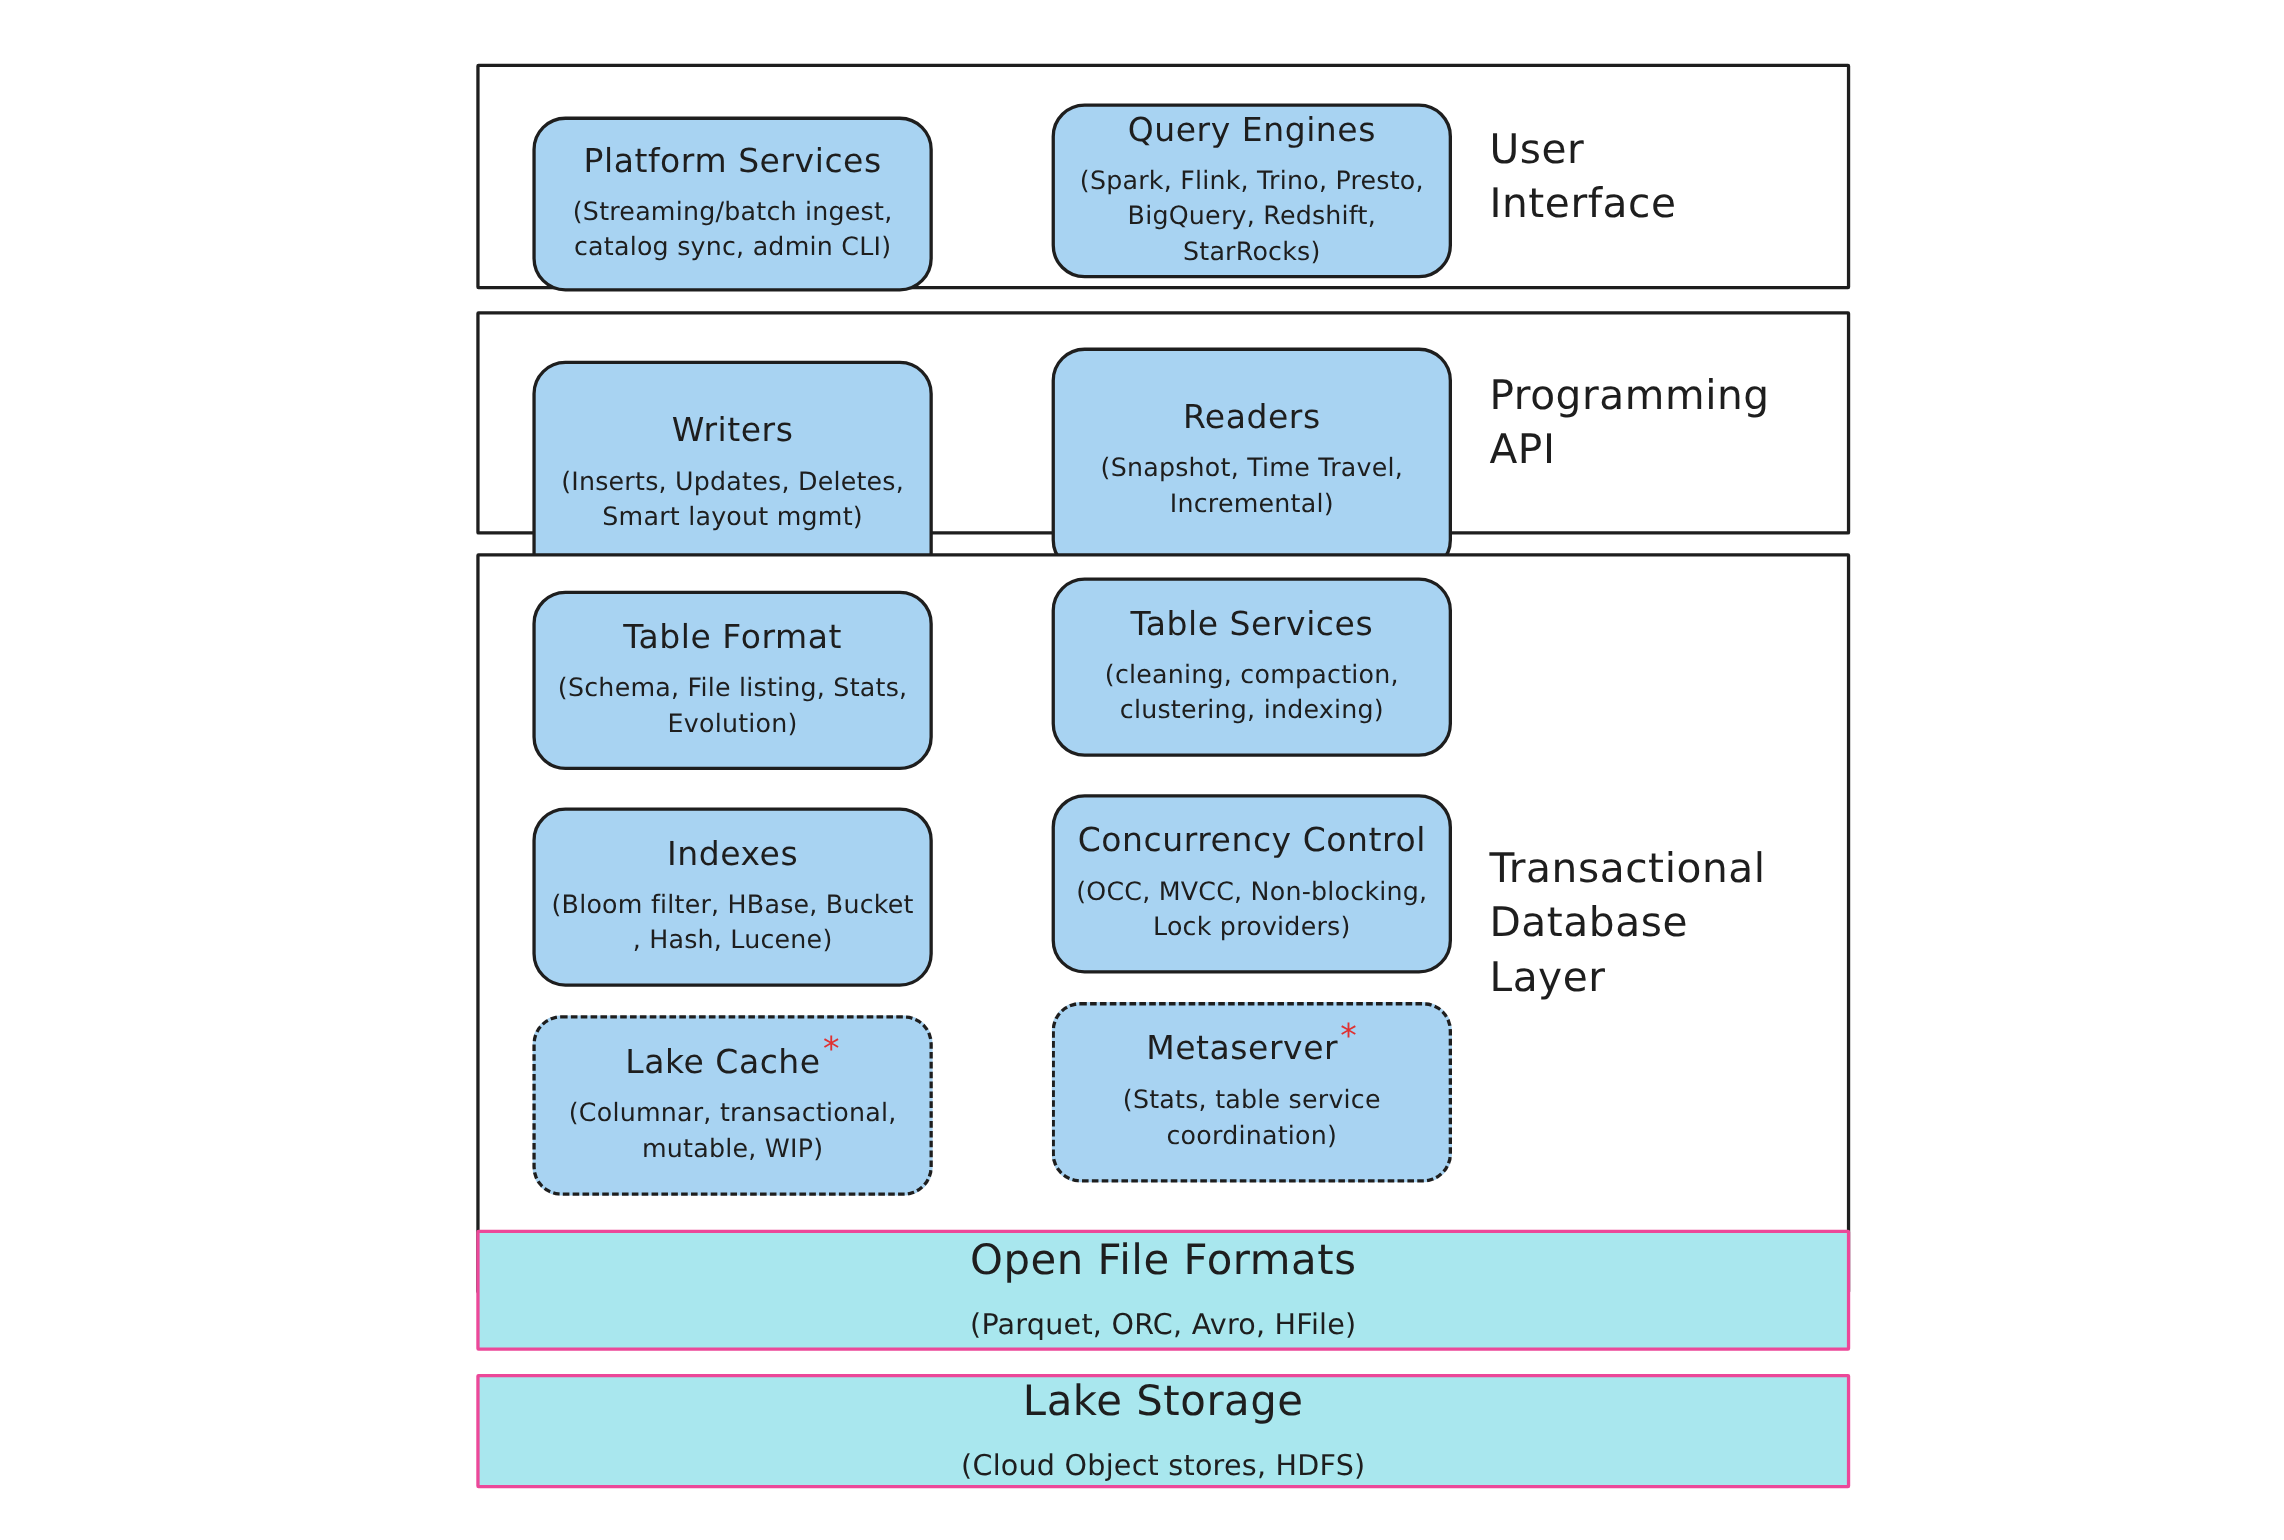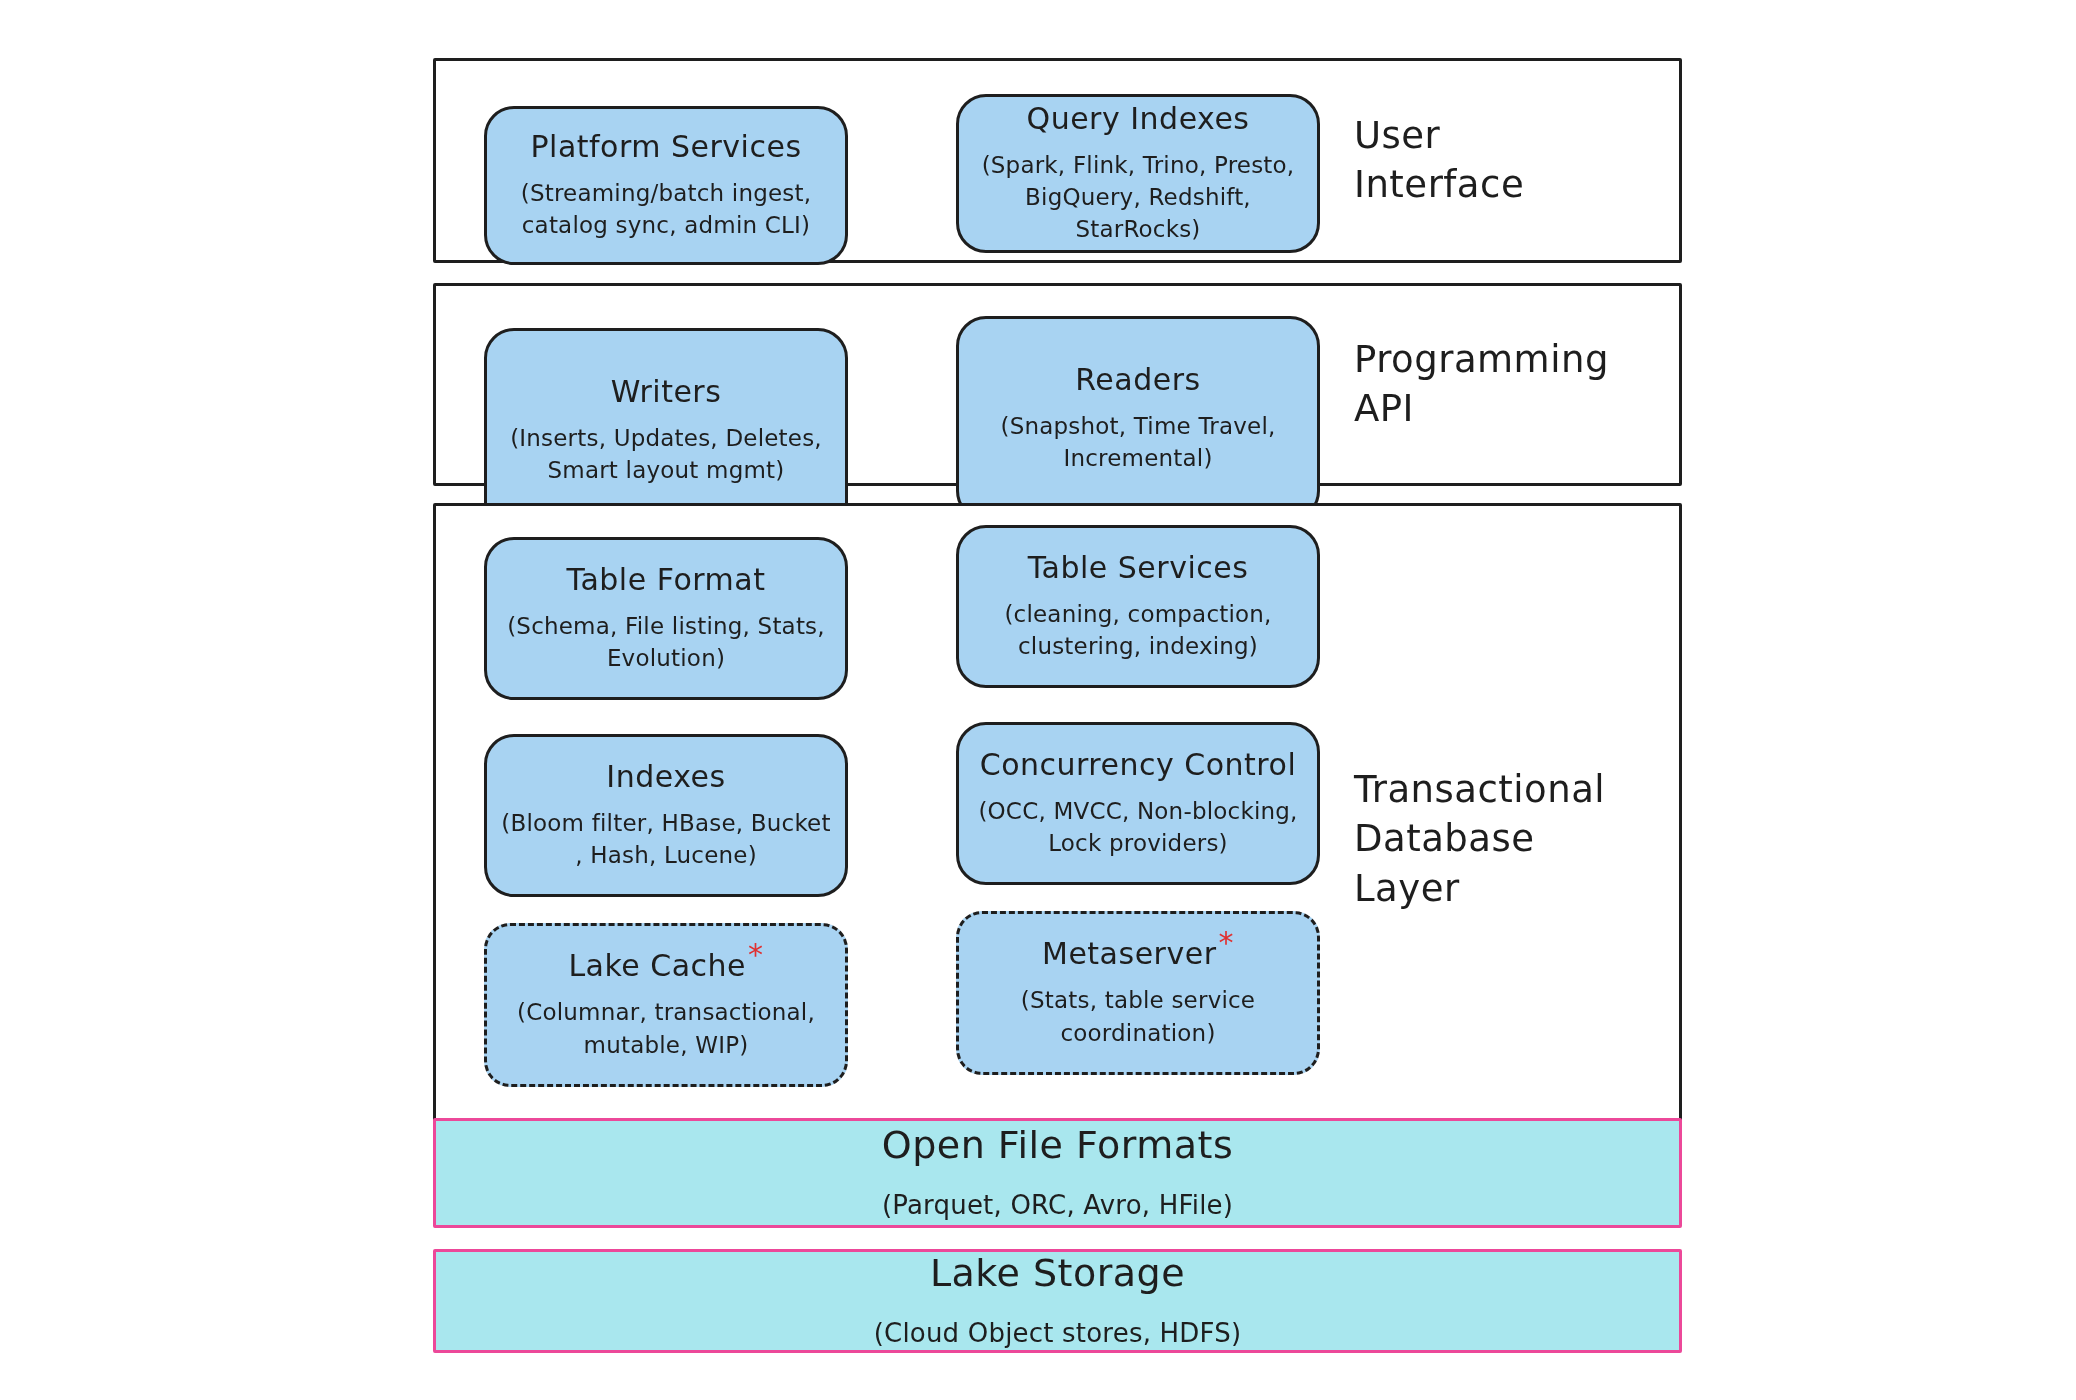--- a/index.html
+++ b/index.html
@@ -120,21 +120,21 @@
 
 <div class="canvas">
 
   <div class="section section-ui">
     <div class="node col1">
       <div class="node-title">Platform Services</div>
       <div class="node-sub">(Streaming/batch ingest,
 catalog sync, admin CLI)</div>
     </div>
     <div class="node col2">
-      <div class="node-title">Query Indexes</div>
+      <div class="node-title">Query Engines</div>
       <div class="node-sub">(Spark, Flink, Trino, Presto,
 BigQuery, Redshift, StarRocks)</div>
     </div>
     <div class="side-label">User
 Interface</div>
   </div>
 
   <div class="section section-api">
     <div class="node col1">
       <div class="node-title">Writers</div>

